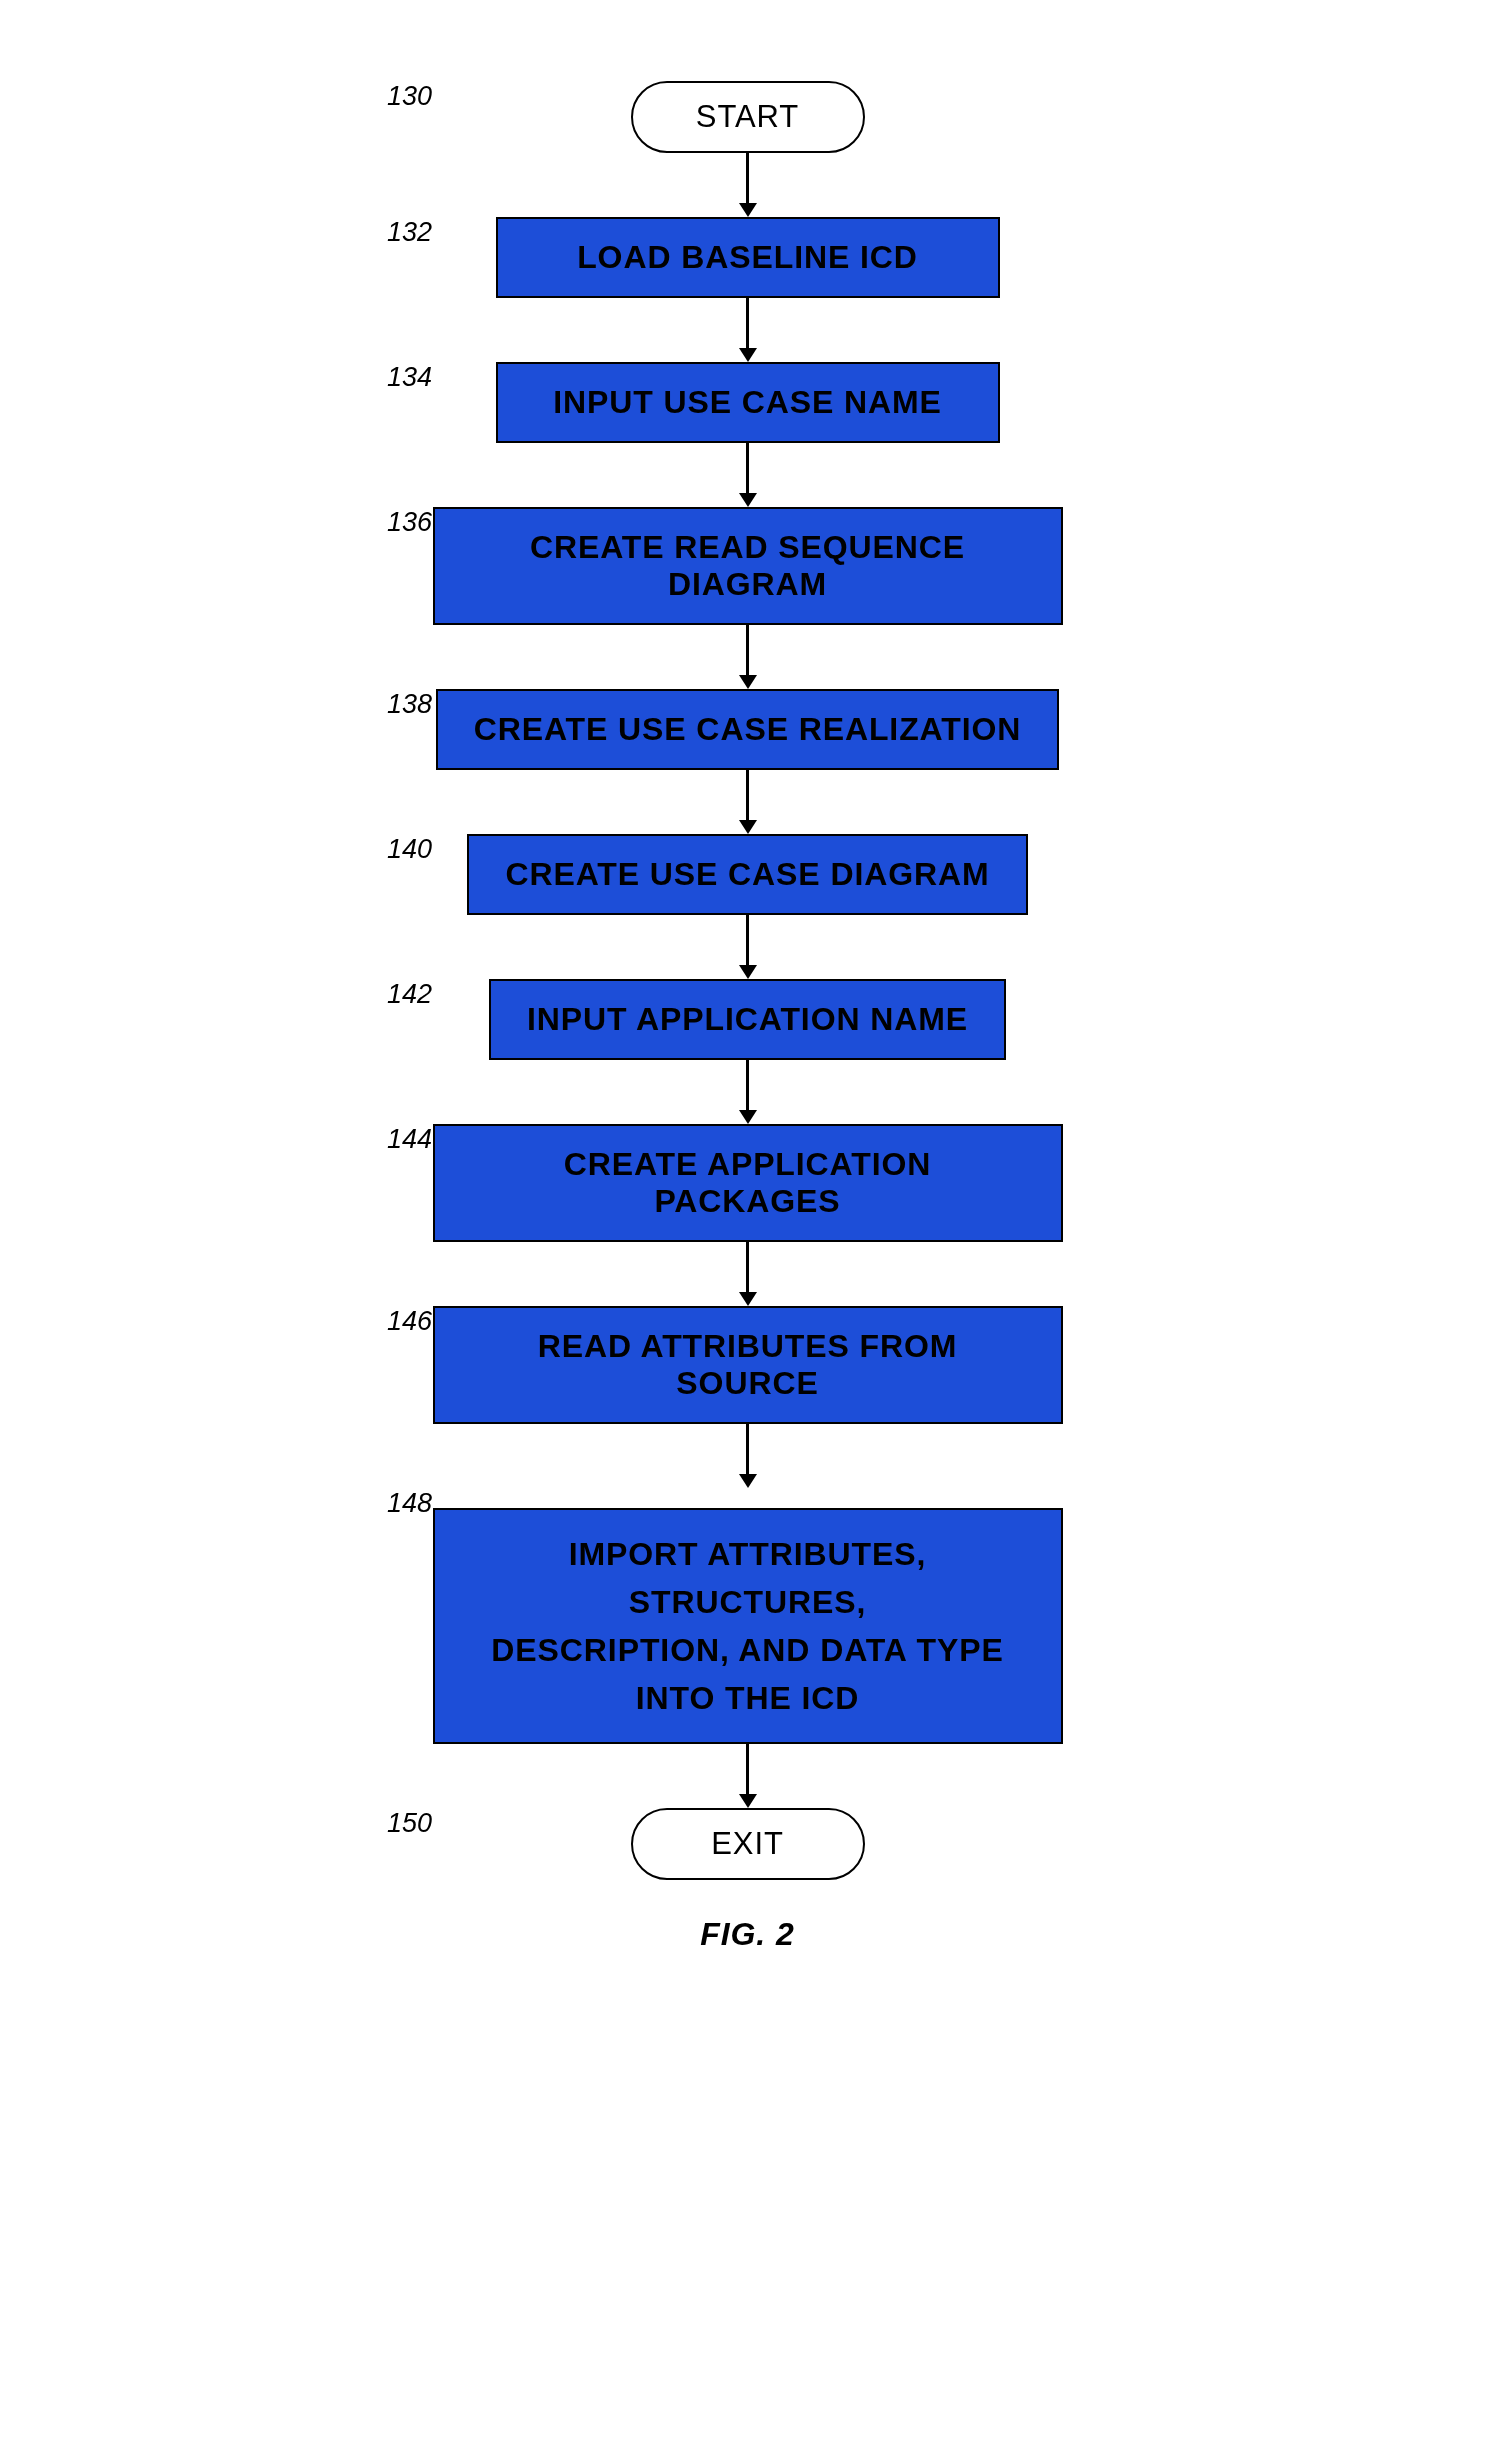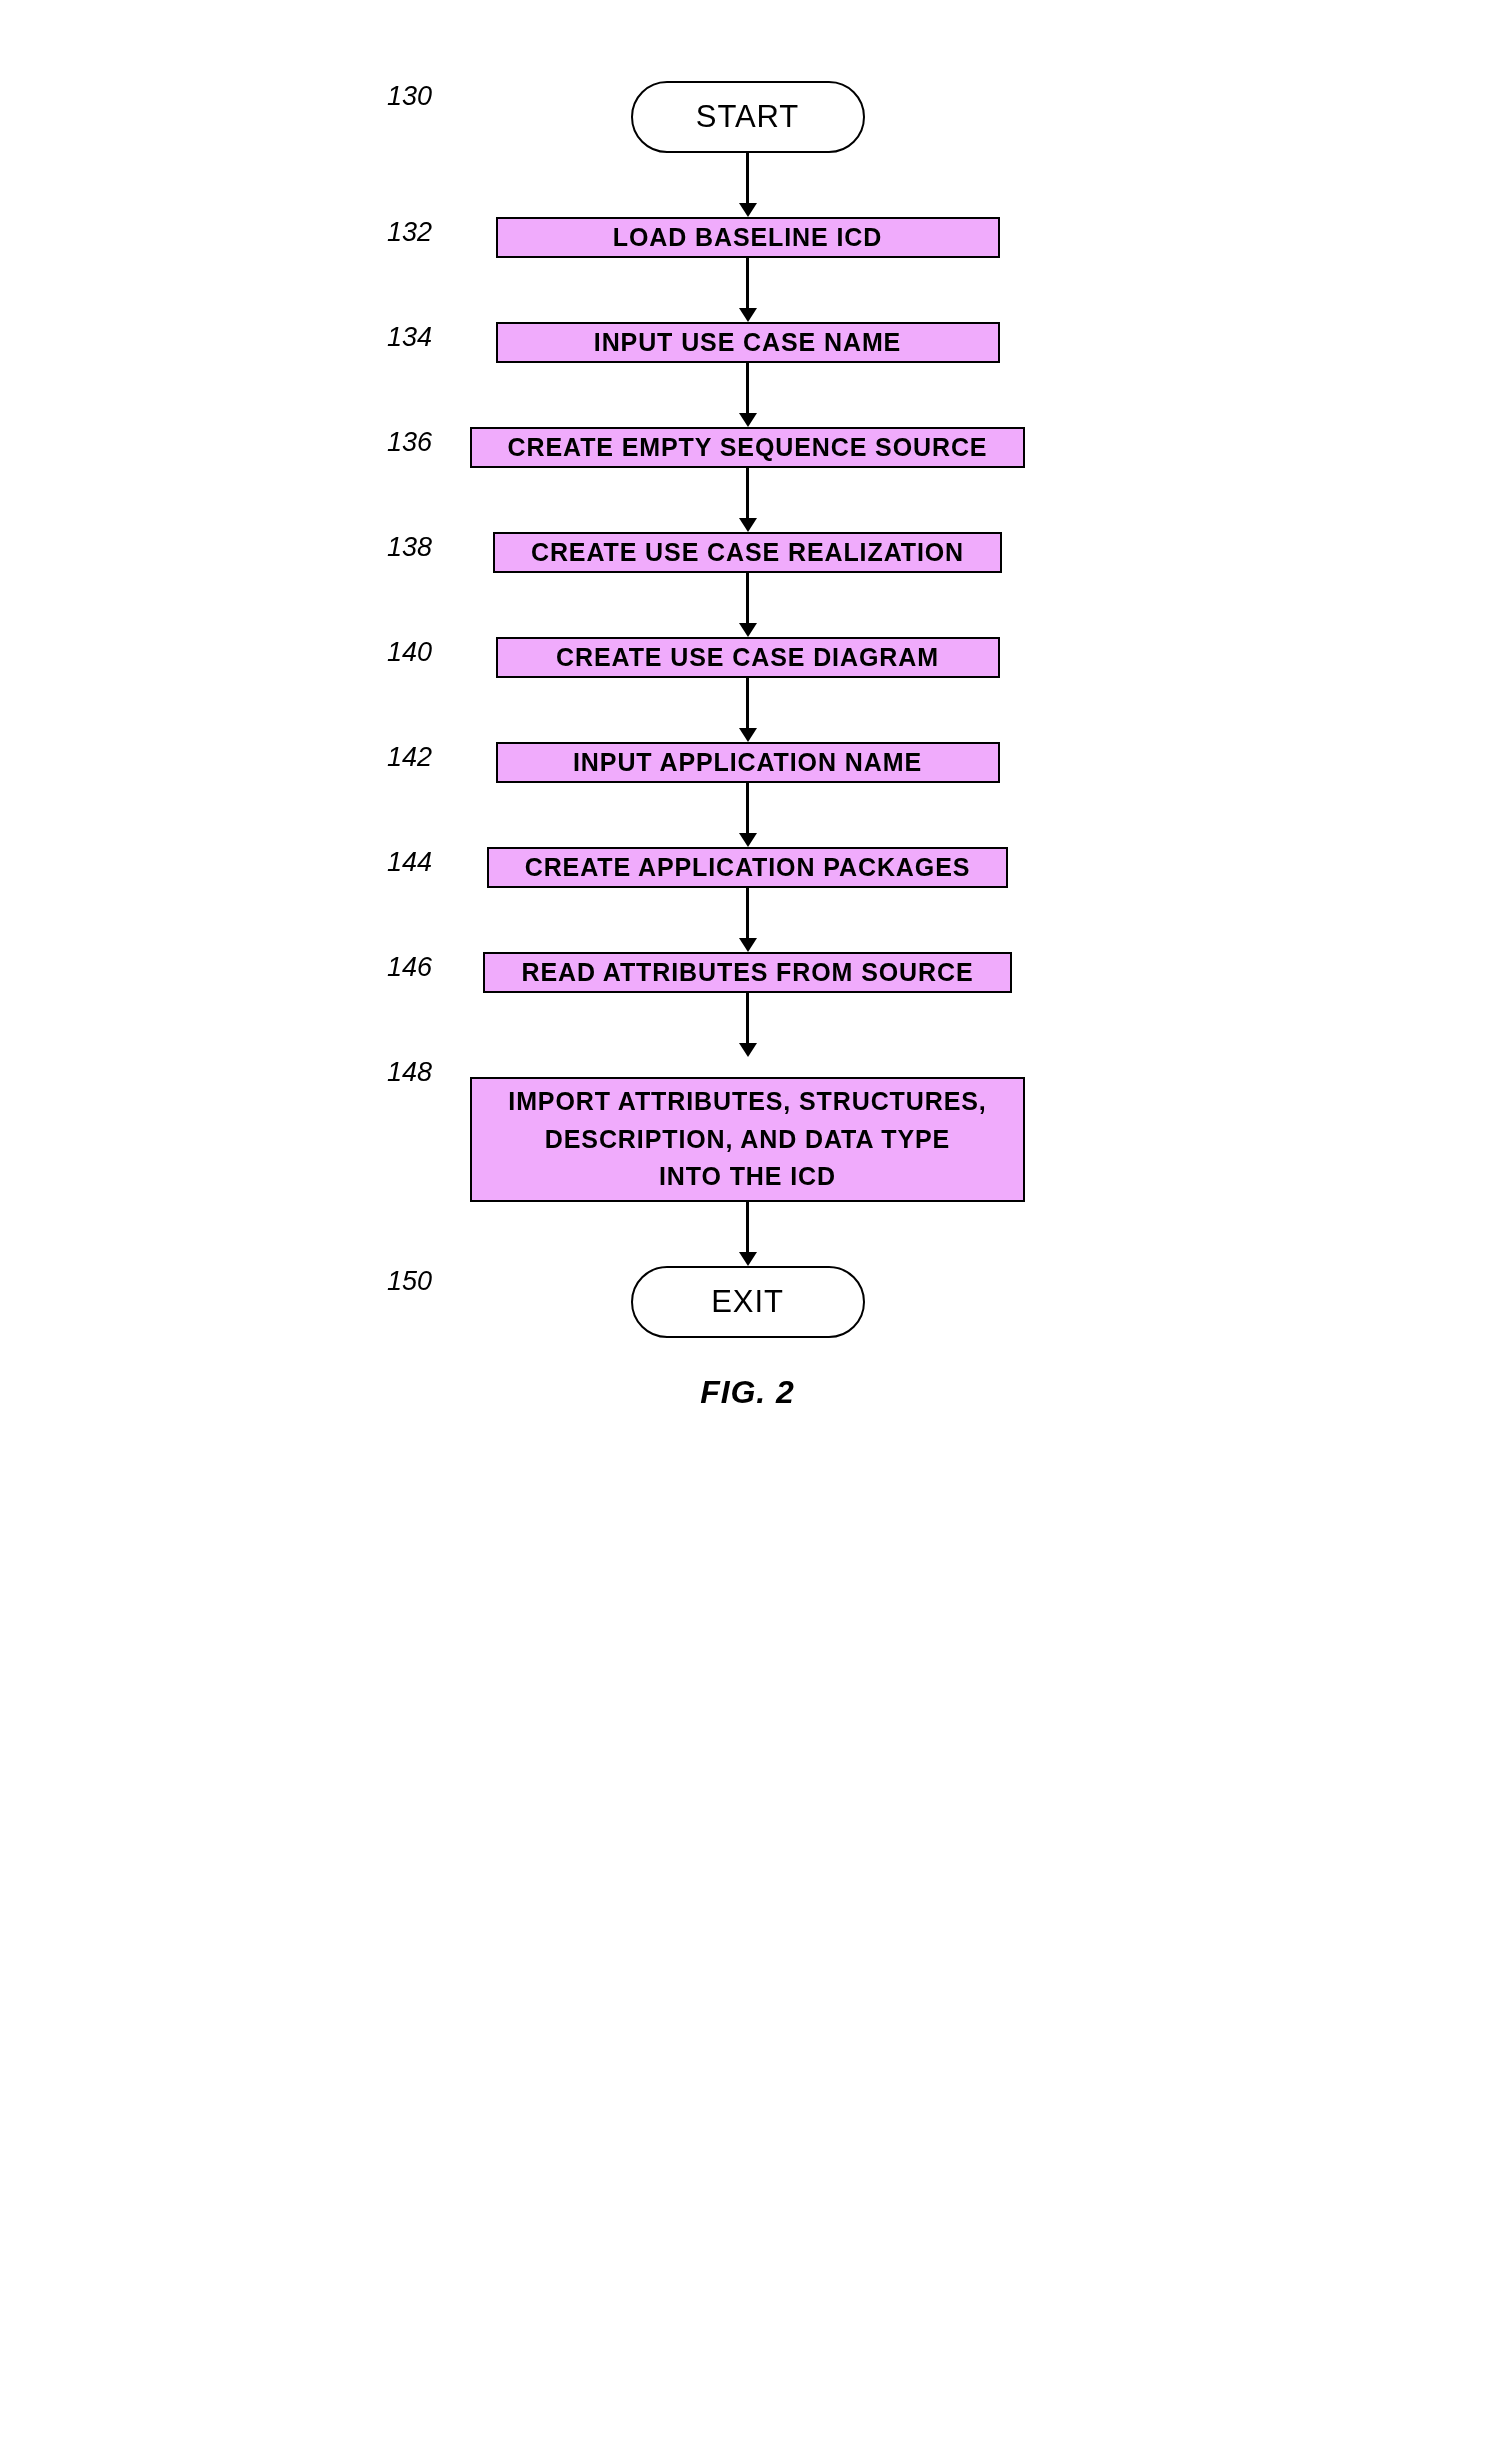--- a/index.html
+++ b/index.html
@@ -52,26 +52,26 @@
       letter-spacing: 0.9px;
       background: #fff;
       text-align: center;
       min-width: 234px;
     }
 
     
     .process {
       border: 2.7px solid #000;
       border-radius: 0;
-      padding: 4px 36px;
-      font-size: 25px;
+      padding: 20px 36px;
+      font-size: 32px;
       font-weight: bold;
       font-family: 'Arial', sans-serif;
       letter-spacing: 0.9px;
-      background: #f0abfc;
+      background: #1d4ed8;
       text-align: center;
       min-width: 504px;
       max-width: 630px;
     }
 
     
     .arrow-down {
       display: flex;
       flex-direction: column;
       align-items: center;
@@ -133,21 +133,21 @@
     <div class="process">INPUT USE CASE NAME</div>
   </div>
 
   <div class="arrow-down">
     <div class="arrow-line" style="height:50px;"></div>
     <div class="arrow-head"></div>
   </div>
 
   <div class="node-wrapper">
     <span class="node-label">136</span>
-    <div class="process">CREATE EMPTY SEQUENCE SOURCE</div>
+    <div class="process">CREATE READ SEQUENCE DIAGRAM</div>
   </div>
 
   <div class="arrow-down">
     <div class="arrow-line" style="height:50px;"></div>
     <div class="arrow-head"></div>
   </div>
 
   <div class="node-wrapper">
     <span class="node-label">138</span>
     <div class="process">CREATE USE CASE REALIZATION</div>

